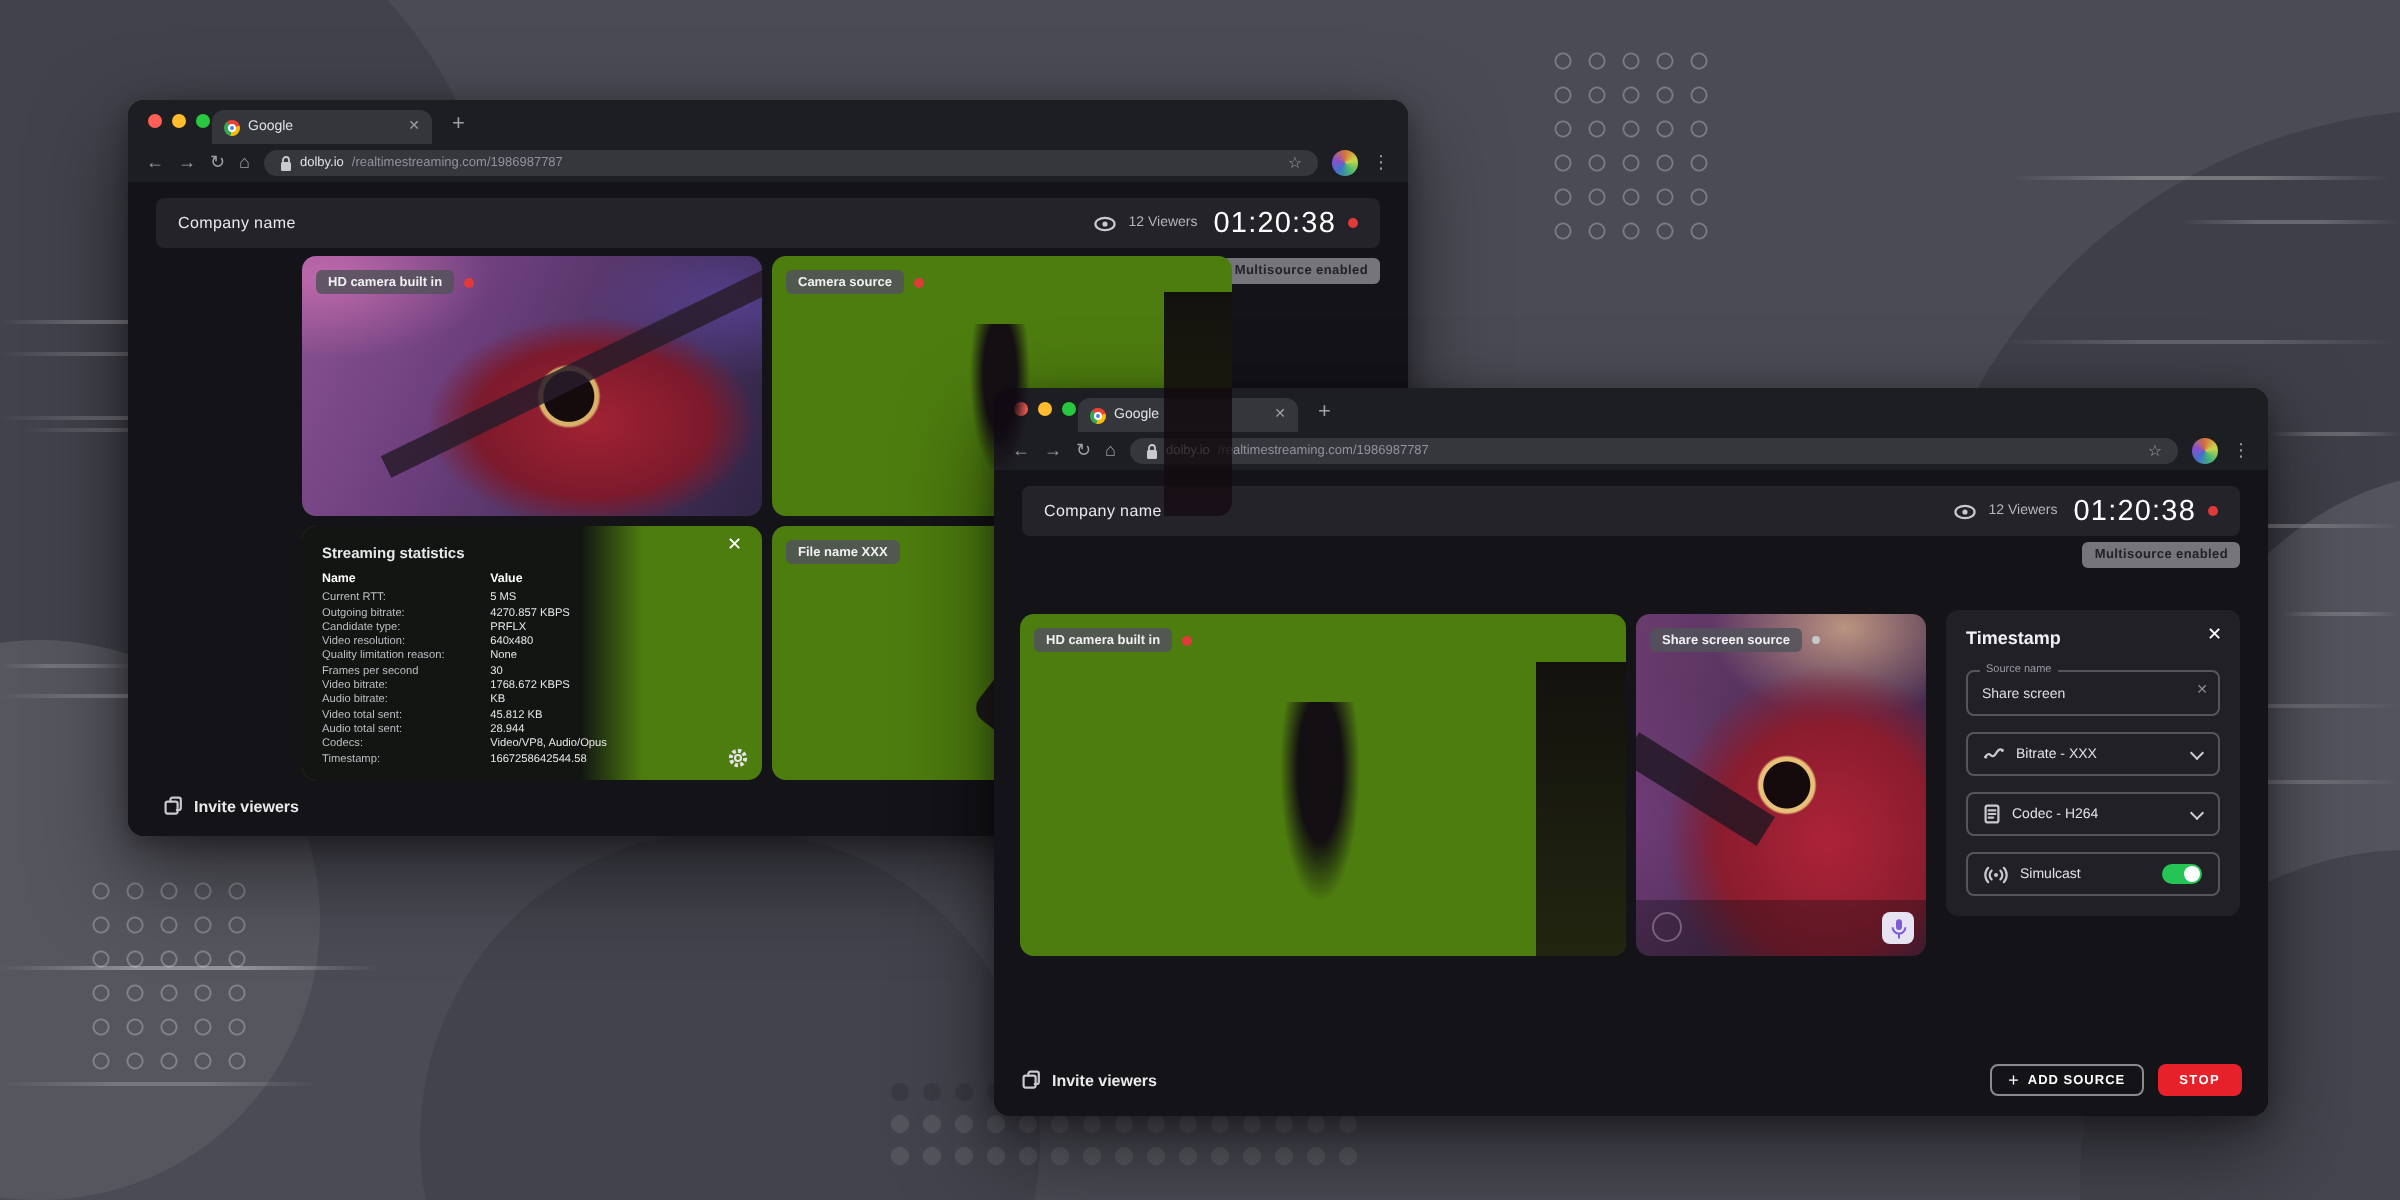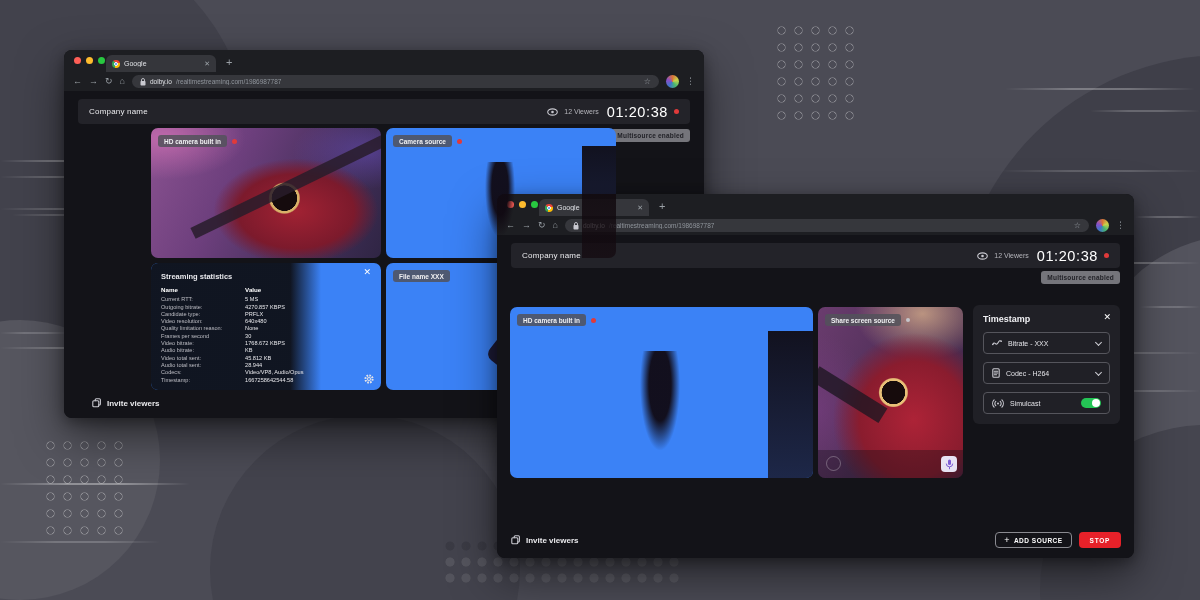--- a/index.html
+++ b/index.html
@@ -61,21 +61,21 @@
       display:flex;align-items:center;padding:0 11px;box-sizing:border-box;}
   .company{font-size:8px;font-weight:400;color:#e9e9ec;letter-spacing:.2px;}
   .hd-right{margin-left:auto;display:flex;align-items:center;gap:6px;}
   .viewers{font-size:7px;color:#b4b4ba;}
   .timer{font-size:14.5px;color:#fff;letter-spacing:.6px;margin-left:2px;}
   .rec-dot{width:5px;height:5px;border-radius:50%;background:#e03a3a;}
   .badge{position:absolute;background:#75757b;color:#222228;font-size:6.5px;font-weight:700;
          border-radius:3px;padding:3px 6px;letter-spacing:.2px;}
 
   
-  .tile{position:relative;border-radius:7px;overflow:hidden;background:#3b82f6;}
+  .tile{position:relative;border-radius:7px;overflow:hidden;background:#4d7c0f;}
   .tile-label{position:absolute;top:7px;left:7px;display:flex;align-items:center;gap:5px;z-index:3;}
   .chip{background:rgba(82,82,90,.85);color:#f0f0f2;font-size:6.5px;font-weight:600;
         padding:2.5px 6px;border-radius:3px;white-space:nowrap;}
   .live-dot{width:5px;height:5px;border-radius:50%;background:#e03a3a;}
   .gray-dot{width:4px;height:4px;border-radius:50%;background:#c6c6cc;}
 
   .scene-guitar{
     background:
       radial-gradient(circle 13px at 58% 54%, #150b0d 96%, rgba(0,0,0,0)),
       radial-gradient(circle 16px at 58% 54%, #d9b169 92%, rgba(217,177,105,0)),
@@ -132,21 +132,21 @@
   .stats-title{font-size:7.5px;font-weight:700;margin:1px 0 5px;}
   .stats-close{position:absolute;top:5px;right:10px;color:#fff;font-size:9px;line-height:1;z-index:3;}
   .srow{display:flex;line-height:7.3px;}
   .srow .sn{width:56%;font-size:5.6px;color:#bdbdc4;}
   .srow .sv{width:44%;font-size:5.6px;color:#e6e6ea;}
   .srow.head .sn,.srow.head .sv{font-size:6.2px;font-weight:700;color:#fff;}
   .srow.head{margin-bottom:3px;}
   .gear{position:absolute;right:6px;bottom:5px;z-index:3;}
 
   
-  .invite{position:absolute;left:28px;bottom:10px;display:flex;align-items:center;gap:5px;
+  .invite{position:absolute;left:18px;bottom:10px;display:flex;align-items:center;gap:5px;
           color:#e9e9ec;font-size:8px;font-weight:600;}
   .fw-bottom{position:absolute;left:14px;right:13px;bottom:10px;display:flex;align-items:center;}
   .fw-actions{margin-left:auto;display:flex;align-items:center;gap:7px;}
   .btn-add{display:flex;align-items:center;gap:4px;border:1px solid #8a8a90;border-radius:4px;
            height:16px;padding:0 8px;color:#fff;font-size:6.5px;font-weight:700;letter-spacing:.5px;background:transparent;}
   .btn-add .plus{font-size:9px;font-weight:400;line-height:1;}
   .btn-stop{background:#e62129;border:0;border-radius:4px;height:16px;padding:0 11px;color:#fff;
             font-size:6.5px;font-weight:700;letter-spacing:.7px;display:flex;align-items:center;}
 
   
@@ -412,20 +412,25 @@
             <path d="M1.3 4.6a3.2 3.2 0 0 0 6.4 0" fill="none" stroke="#7d5bd4" stroke-width="1"></path>
             <line x1="4.5" y1="8" x2="4.5" y2="10.2" stroke="#7d5bd4" stroke-width="1"></line>
           </svg>
         </span>
       </div>
     </div>
 
     <div class="sp" style="left:476px;top:70px">
       <div class="sp-title">Timestamp</div>
       <span class="sp-close">✕</span>
+      <div class="sp-field">
+        <span class="sp-field-label">Source name</span>
+        <input class="sp-input" value="Share screen" style="">
+        <span class="sp-clear">✕</span>
+      </div>
       <div class="sp-select">
         <svg width="10" height="8" viewBox="0 0 10 8">
           <path d="M0.6 5.5 Q2 3.2 3.4 4.6 T6.2 3.4 T9.4 2.2" class="ic-stroke"></path>
           <circle cx="0.9" cy="5.6" r="0.7" fill="#c9c9d0"></circle>
             <circle cx="9.1" cy="2.3" r="0.7" fill="#c9c9d0"></circle>
         </svg>
         <span>Bitrate - XXX</span>
         <i class="chev"></i>
       </div>
       <div class="sp-select">

